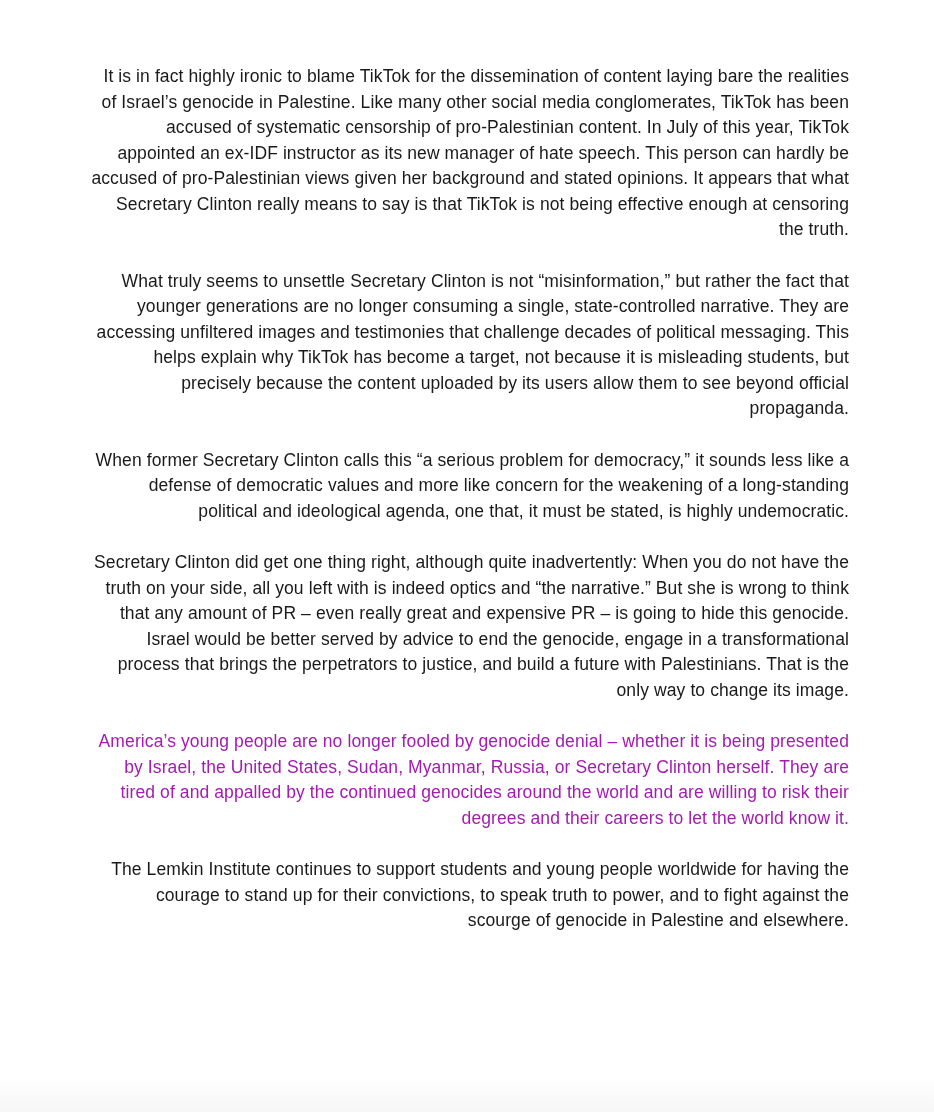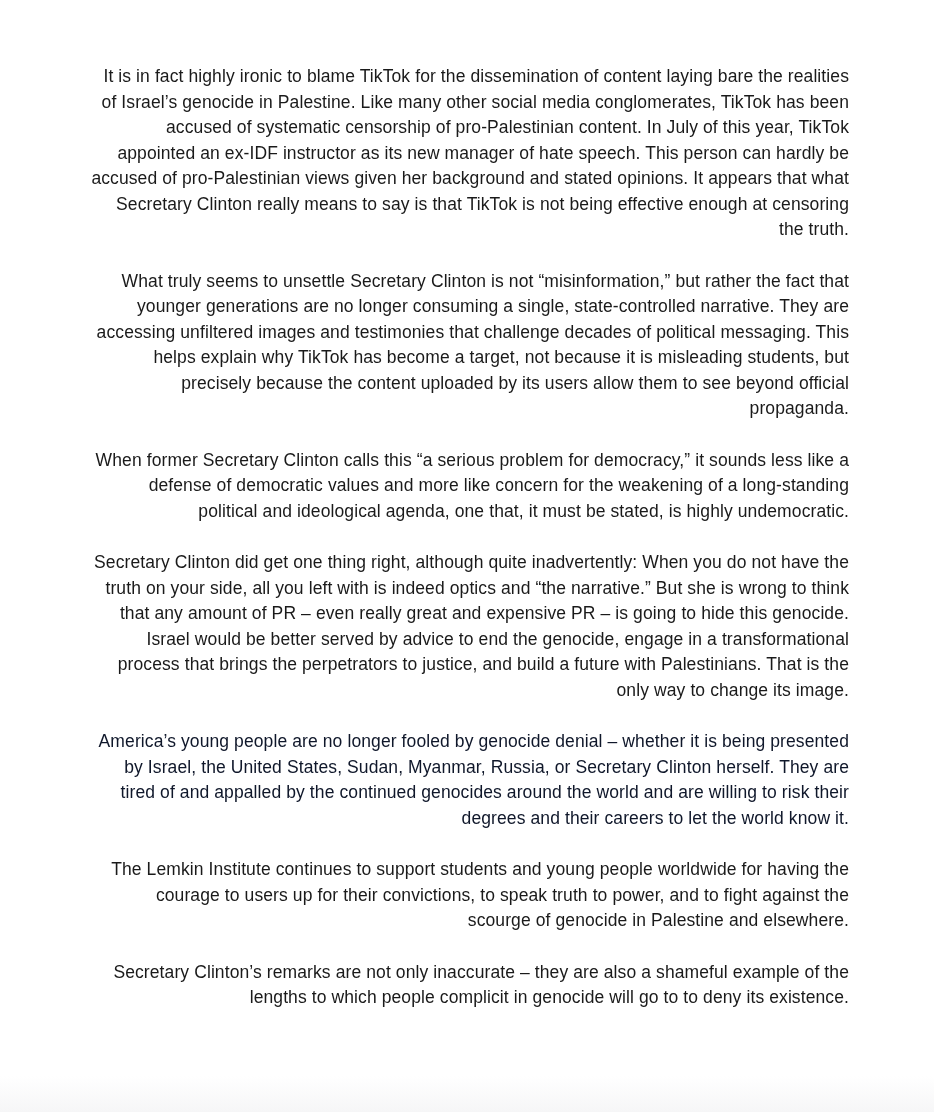--- a/index.html
+++ b/index.html
@@ -47,18 +47,17 @@
 </style>
 </head>
 <body style="background: rgb(255, 255, 255);">
 
 <div class="page">
   <div class="text-block">
     <p style="color: rgb(26, 26, 26);">It is in fact highly ironic to blame TikTok for the dissemination of content laying bare the realities of Israel’s genocide in Palestine. Like many other social media conglomerates, TikTok has been accused of systematic censorship of pro-Palestinian content. In July of this year, TikTok appointed an ex-IDF instructor as its new manager of hate speech. This person can hardly be accused of pro-Palestinian views given her background and stated opinions. It appears that what Secretary Clinton really means to say is that TikTok is not being effective enough at censoring the truth.</p>
     <p style="color: rgb(26, 26, 26);">What truly seems to unsettle Secretary Clinton is not “misinformation,” but rather the fact that younger generations are no longer consuming a single, state-controlled narrative. They are accessing unfiltered images and testimonies that challenge decades of political messaging. This helps explain why TikTok has become a target, not because it is misleading students, but precisely because the content uploaded by its users allow them to see beyond official propaganda.</p>
     <p style="color: rgb(26, 26, 26);">When former Secretary Clinton calls this “a serious problem for democracy,” it sounds less like a defense of democratic values and more like concern for the weakening of a long-standing political and ideological agenda, one that, it must be stated, is highly undemocratic.</p>
     <p style="color: rgb(26, 26, 26);">Secretary Clinton did get one thing right, although quite inadvertently: When you do not have the truth on your side, all you left with is indeed optics and “the narrative.” But she is wrong to think that any amount of PR – even really great and expensive PR – is going to hide this genocide. Israel would be better served by advice to end the genocide, engage in a transformational process that brings the perpetrators to justice, and build a future with Palestinians. That is the only way to change its image.</p>
-    <p style="color: #0f172a; margin-top: 16px;">America’s young people are no longer fooled by genocide denial – whether it is being presented by Israel, the United States, Sudan, Myanmar, Russia, or Secretary Clinton herself. They are tired of and appalled by the continued genocides around the world and are willing to risk their degrees and their careers to let the world know it.</p>
-    <p style="color: rgb(26, 26, 26);">The Lemkin Institute continues to support students and young people worldwide for having the courage to users up for their convictions, to speak truth to power, and to fight against the scourge of genocide in Palestine and elsewhere.</p>
-    <p style="color: rgb(26, 26, 26);">Secretary Clinton’s remarks are not only inaccurate – they are also a shameful example of the lengths to which people complicit in genocide will go to to deny its existence.</p>
+    <p style="color: #a21caf; margin-top: 16px;">America’s young people are no longer fooled by genocide denial – whether it is being presented by Israel, the United States, Sudan, Myanmar, Russia, or Secretary Clinton herself. They are tired of and appalled by the continued genocides around the world and are willing to risk their degrees and their careers to let the world know it.</p>
+    <p style="color: rgb(26, 26, 26);">The Lemkin Institute continues to support students and young people worldwide for having the courage to stand up for their convictions, to speak truth to power, and to fight against the scourge of genocide in Palestine and elsewhere.</p>
   </div>
   <div class="bottom-fade"></div>
 </div>
 
 </body></html>

